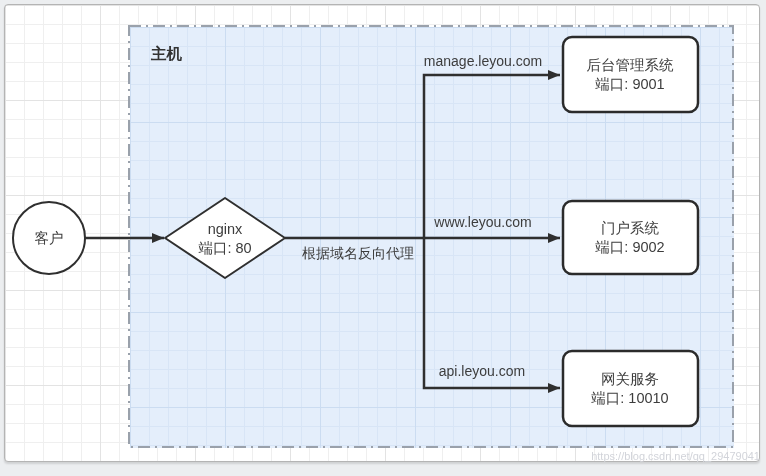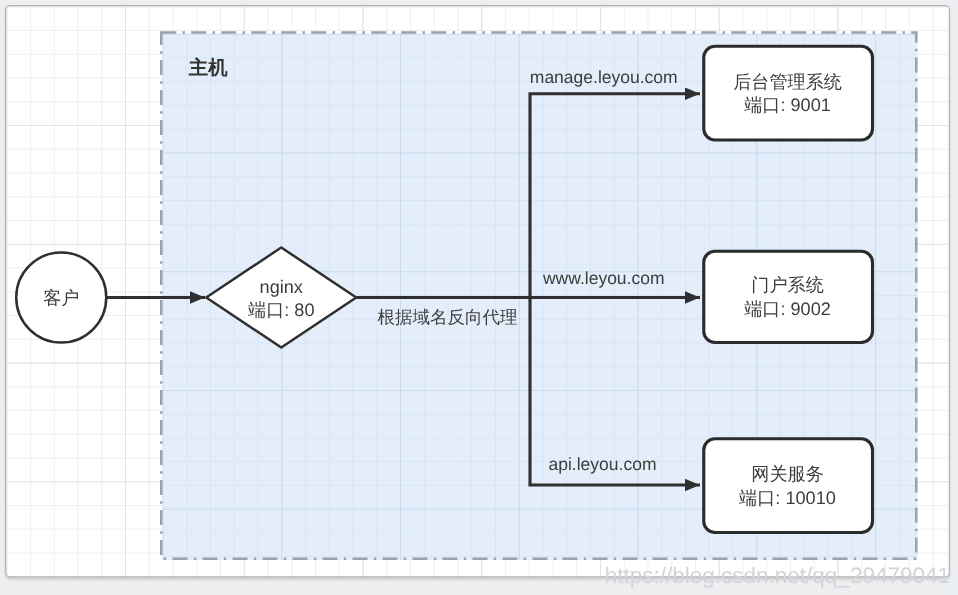--- a/index.html
+++ b/index.html
@@ -31,21 +31,21 @@
       linear-gradient(to bottom, #d8e5f6 1px, transparent 1px);
     background-size:95px 95px,95px 95px,19px 19px,19px 19px;
   }
   svg.overlay{position:absolute;left:0;top:0;}
   text{fill:#3d3d3d;font-family:"Liberation Sans","DejaVu Sans",sans-serif;}
   .node-label{font-size:14.5px;}
   .edge-label{font-size:14px;}
   .container-label{font-size:15.5px;font-weight:bold;fill:#333333;}
   .watermark{
     position:absolute;right:6px;top:450px;
-    color:#d2d4da;font-size:18px;letter-spacing:0px;
+    color:#d2d4da;font-size:11px;letter-spacing:0px;
     white-space:nowrap;
   }
 </style>
 </head>
 <body>
 
 <div class="panel">
   <div class="host-zone"></div>
 </div>
 

